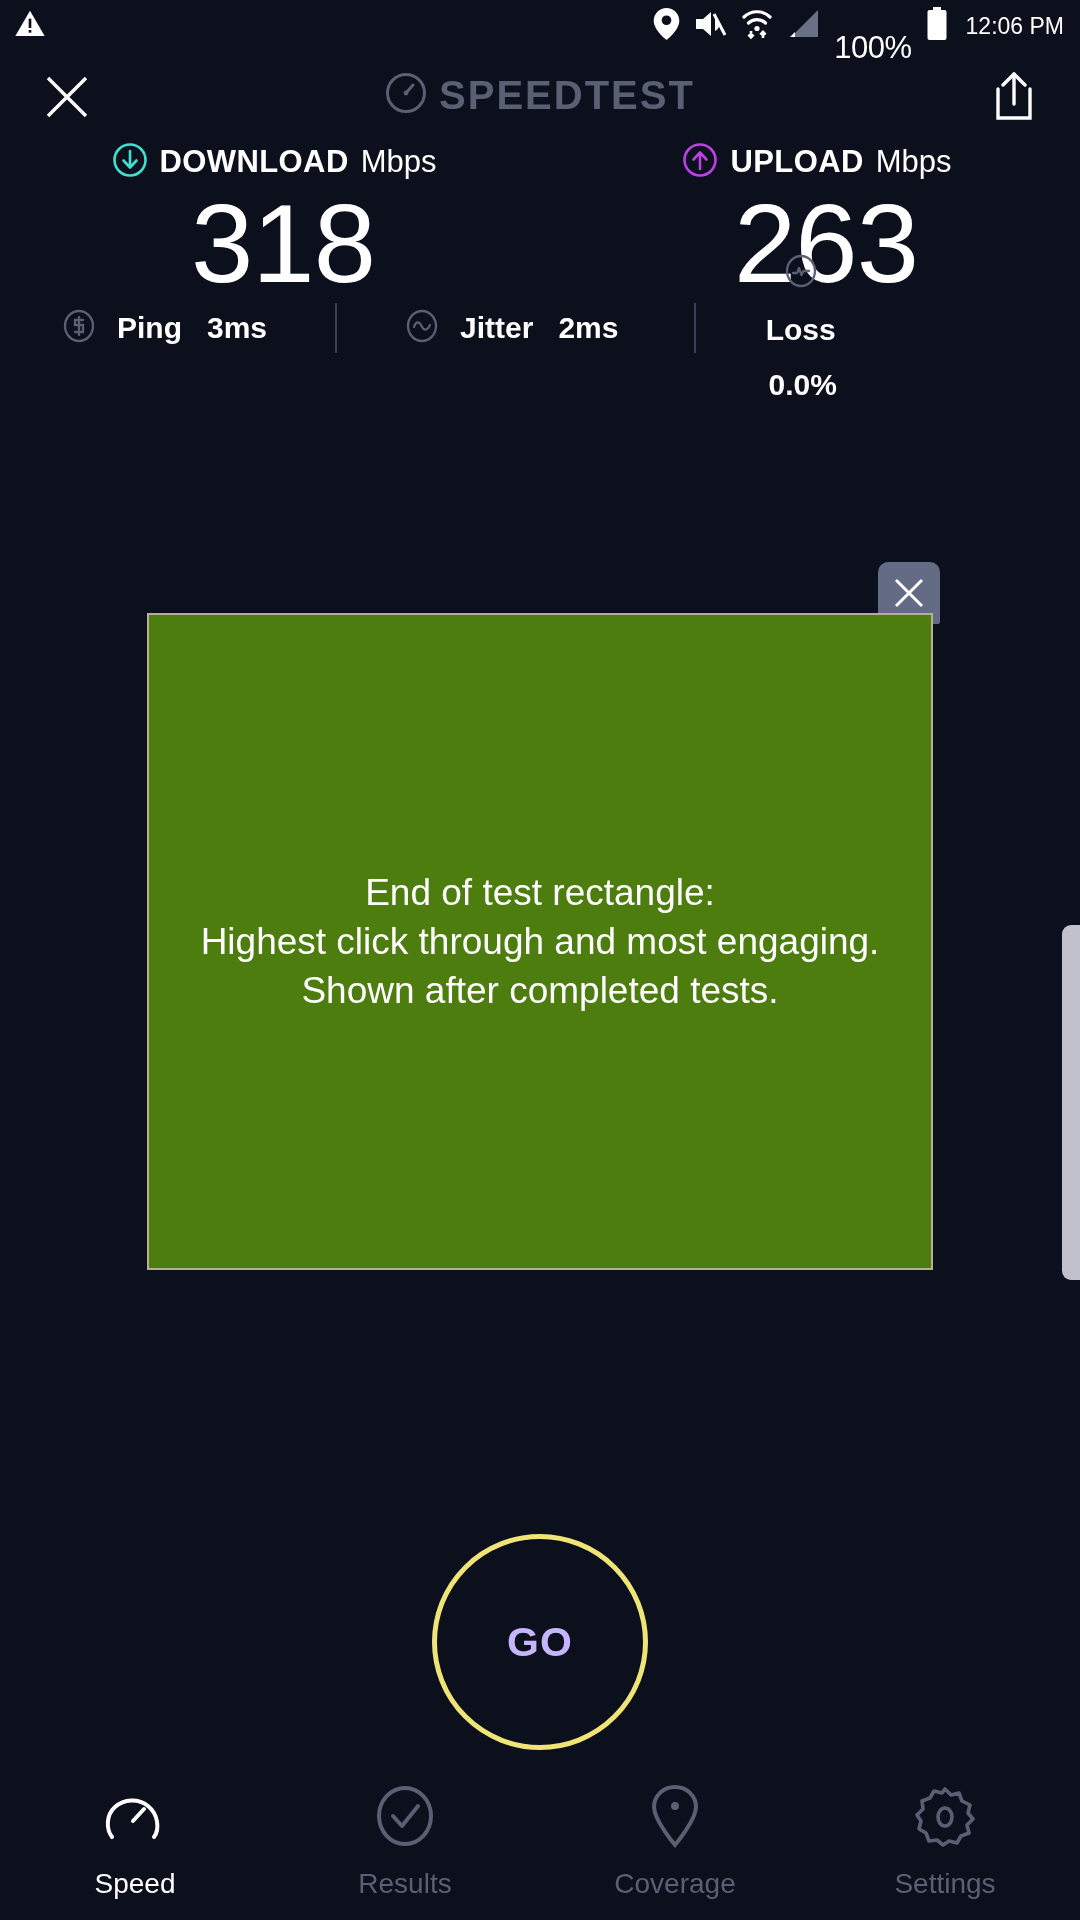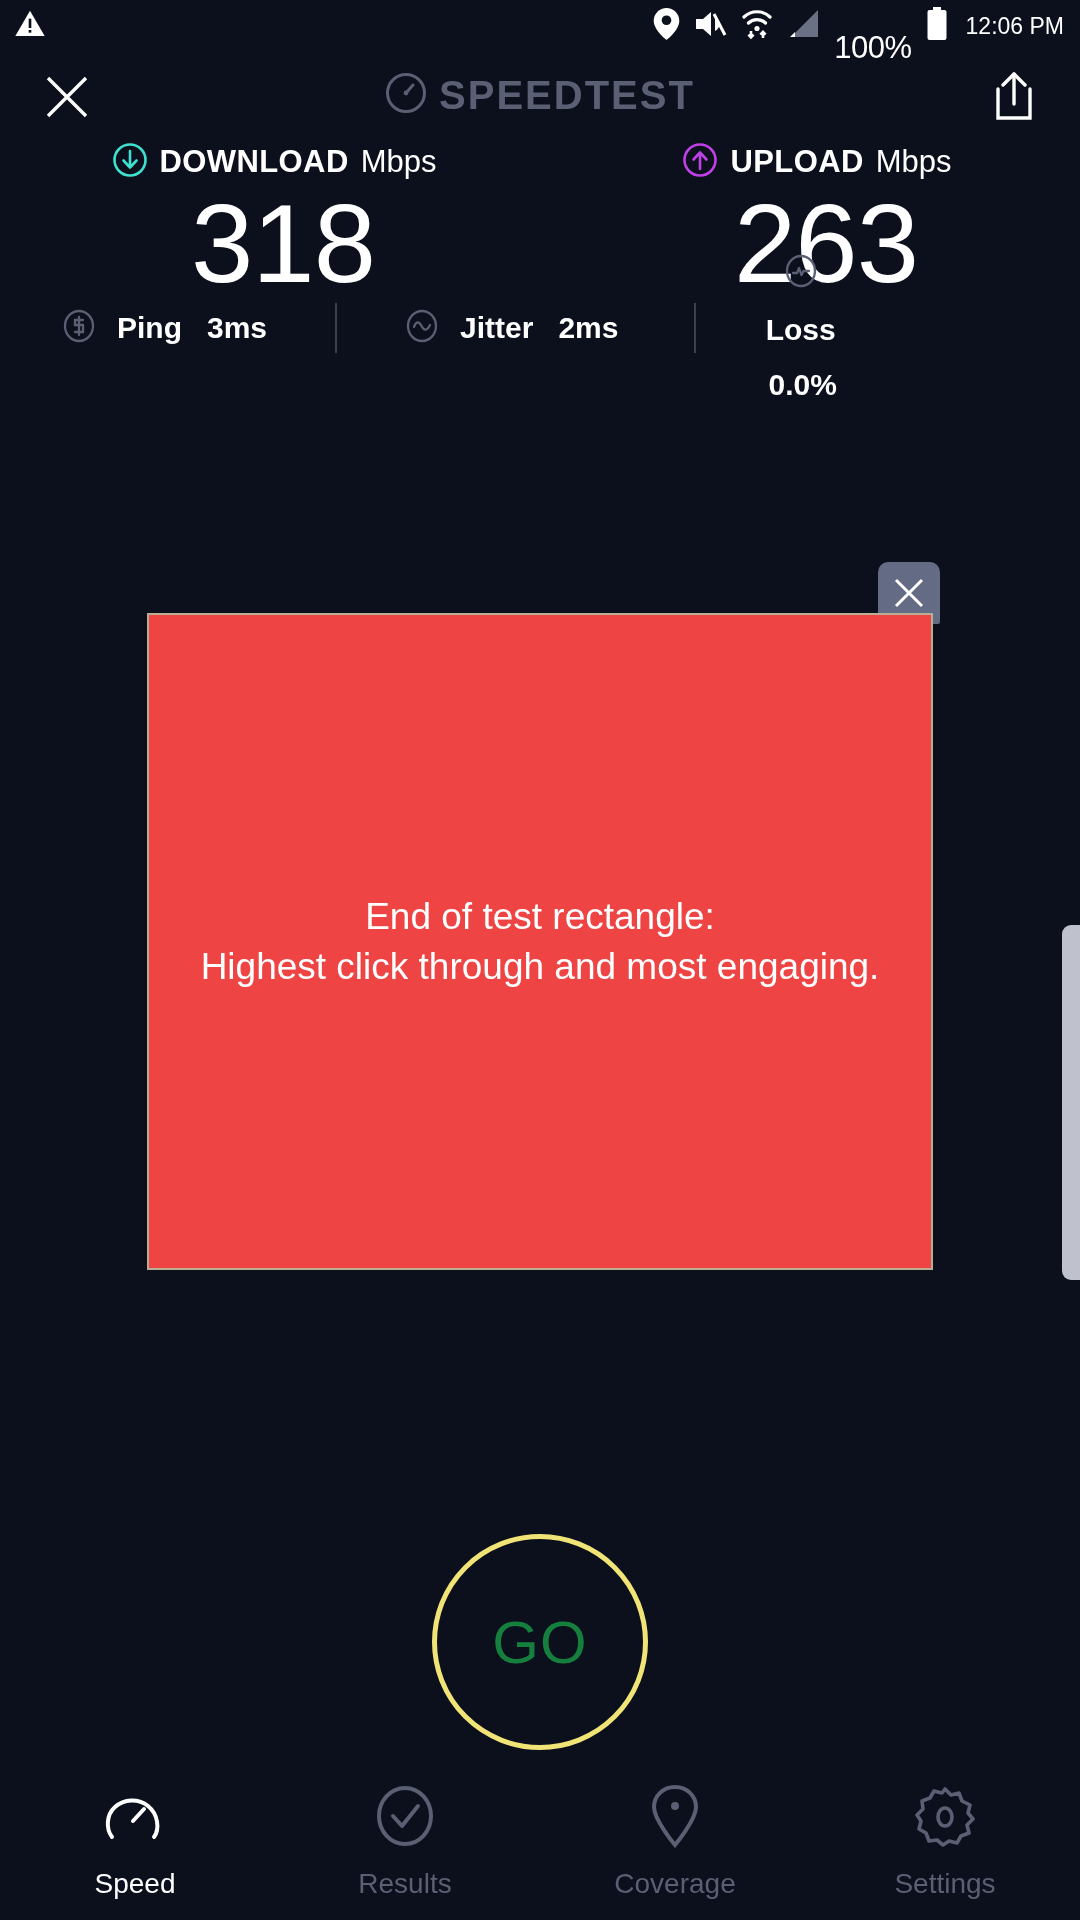--- a/index.html
+++ b/index.html
@@ -82,21 +82,21 @@
   .pjl-sep2{ margin-left:76px; }
 
   
   .ad-close{
     position:absolute; left:878px; top:562px; width:62px; height:62px;
     background:#646B84; border-radius:10px 10px 2px 2px;
     display:flex; align-items:center; justify-content:center; cursor:pointer;
   }
   .ad-rect{
     position:absolute; left:147px; top:613px; width:786px; height:657px;
-    background:#ef4444; border:2px solid #B8AE94;
+    background:#4d7c0f; border:2px solid #B8AE94;
     display:flex; align-items:center; justify-content:center;
   }
   .ad-text{
     color:#FFFFFF; font-size:37px; line-height:1.33; text-align:center;
     font-family:"Liberation Sans", sans-serif;
   }
   .ad-text div{ white-space:nowrap; }
 
   
   .scrollbar{
@@ -104,21 +104,21 @@
     background:#BFC2CC; border-radius:9px 0 0 9px;
   }
 
   
   .go-btn{
     position:absolute; left:432px; top:1534px; width:216px; height:216px;
     border:5px solid #F1E477; border-radius:50%;
     display:flex; align-items:center; justify-content:center; cursor:pointer;
     background:transparent;
   }
-  .go-label{ color:#15803d; font-size:60px; font-weight:normal; letter-spacing:1px; }
+  .go-label{ color:#c4b5fd; font-size:41px; font-weight:bold; letter-spacing:1px; }
 
   
   .bottomnav{
     position:absolute; left:0; bottom:0; width:1080px; height:150px;
     display:flex; align-items:flex-start; padding-top:14px;
   }
   .nav-item{
     width:25%; display:flex; flex-direction:column;
     align-items:center; gap:20px; cursor:pointer;text-align:center;
   }
@@ -282,20 +282,21 @@
 <div class="ad-close">
   <svg width="34" height="34" viewBox="0 0 34 34">
     <path d="M4 4 L30 30 M30 4 L4 30" stroke="#FFFFFF" stroke-width="3" fill="none"></path>
   </svg>
 </div>
 
 <div class="ad-rect">
   <div class="ad-text">
     <div>End of test rectangle:</div>
     <div>Highest click through and most engaging.</div>
+    <div>Shown after completed tests.</div>
   </div>
 </div>
 
 <div class="scrollbar"></div>
 
 <div class="go-btn">
   <span class="go-label">GO</span>
 </div>
 
 <div class="bottomnav">

